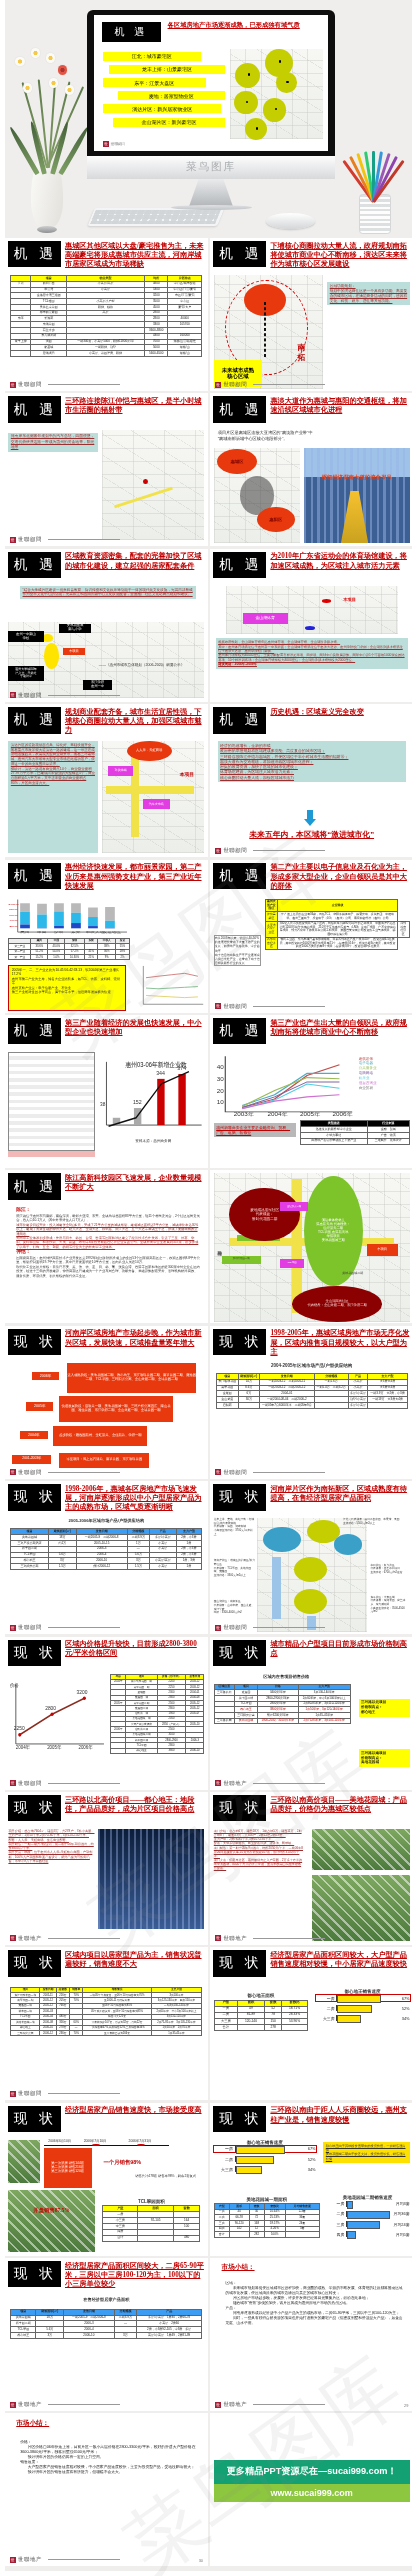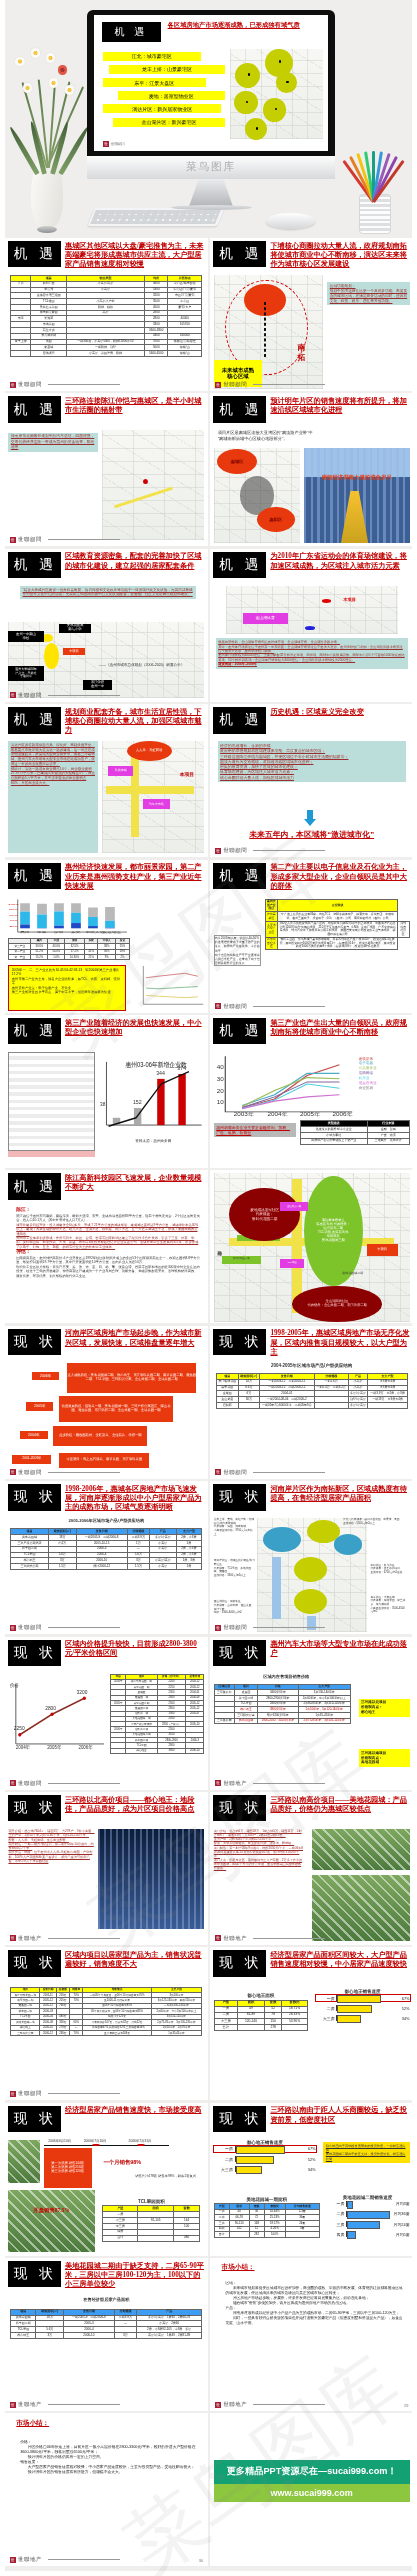--- a/index.html
+++ b/index.html
@@ -157,21 +157,21 @@
         <div class="pencil" style="background: rgb(155, 89, 182); transform: rotate(18deg);"></div>
         <div class="pencil" style="background: rgb(142, 68, 173); transform: rotate(27deg);"></div>
         <div class="pencil" style="background: rgb(192, 57, 43); transform: rotate(36deg);"></div>
       </div>
   </div>
 
   <div class="grid" id="grid">
       <div class="cell">
         <div class="hd">
           <div class="badge">机  遇</div>
-          <div class="ttl">惠城区其他区域以大盘/豪宅推售为主，未来高端豪宅将形成惠城市供应主流，大户型居家产品销售速度相对较慢</div>
+          <div class="ttl">惠城区其他区域以大盘/豪宅推售为主，未来高端豪宅将形成惠城市供应主流，河南岸城市居家区域成为市场稀缺</div>
         </div>
         <div class="ct">
           <div class="blk" style="left: 1%; top: 0%; width: 98%;">
             <table style="font-size: 3px;">
               <tbody>
                 <tr>
                   <th style="background: rgb(255, 255, 0);"></th>
                   <th style="background: rgb(255, 255, 0);">项目</th>
                   <th style="background: rgb(255, 255, 0);">物业类型</th>
                   <th style="background: rgb(255, 255, 0);">均价</th>
@@ -321,21 +321,21 @@
         </div>
         <div class="lg">
           <div class="lgsq">世</div>
           <div class="lgnm">世聯顧問</div>
           <div class="lgline"></div>
         </div>
       </div>
       <div class="cell">
         <div class="hd">
           <div class="badge">机  遇</div>
-          <div class="ttl">预计明年片区的销售速度将有所提升，将加速沿线区域城市化进程</div>
+          <div class="ttl">惠淡大道作为惠城与惠阳的交通枢纽，将加速沿线区域城市化进程</div>
         </div>
         <div class="ct">
           <div class="blk txt" style="left: 2%; top: 0%; width: 96%; font-size: 4.2px; color: rgb(51, 51, 51);">
             <div class="tl">项目片区是惠城区连接大亚湾区的“惠淡路产业带”中</div>
             <div class="tl">“惠城南部新城中心区核心地段部分”。</div>
           </div>
           <div class="blk mapbg" style="left: 0%; top: 15%; width: 44%; height: 84%;">
             <div class="absit" style="left: 4%; top: 2%; width: 46%; height: 26%; border-radius: 50%; background: rgb(232, 56, 13); font-size: 4.2px; color: rgb(122, 0, 0); display: flex; align-items: center; justify-content: center; text-align: center; line-height: 1.2; font-weight: bold;">惠城区</div>
             <div class="absit" style="left: 30%; top: 30%; width: 40%; height: 40%; border-radius: 50%; background: rgba(60, 60, 60, 0.55);"></div>
             <div class="absit" style="left: 50%; top: 62%; width: 44%; height: 26%; border-radius: 50%; background: rgb(232, 56, 13); font-size: 4.2px; color: rgb(122, 0, 0); display: flex; align-items: center; justify-content: center; text-align: center; line-height: 1.2; font-weight: bold;">惠阳区</div>
@@ -1050,21 +1050,21 @@
         </div>
         <div class="lg">
           <div class="lgsq">世</div>
           <div class="lgnm">世聯顧問</div>
           <div class="lgline"></div>
         </div>
       </div>
       <div class="cell">
         <div class="hd">
           <div class="badge">现  状</div>
-          <div class="ttl">惠州汽车大市场等大型专业市场在此成功落户</div>
+          <div class="ttl">城市精品小户型项目目前形成市场价格制高点</div>
         </div>
         <div class="ct">
           <div class="blk txt" style="left: 4%; top: 0%; width: 66%; font-size: 4.2px; color: rgb(51, 51, 51); font-weight: bold; text-align: center;">
             <div class="tl">区域内在售项目销售价格</div>
           </div>
           <div class="blk" style="left: 0%; top: 9%; width: 70%;">
             <table style="font-size: 2.9px;">
               <tbody>
                 <tr>
                   <th style="background: rgb(61, 157, 243);">区域位置</th>
@@ -1391,21 +1391,21 @@
                   <td>480</td>
                 </tr>
               </tbody>
             </table>
           </div>
         </div>
       </div>
       <div class="cell">
         <div class="hd">
           <div class="badge">现  状</div>
-          <div class="ttl">三环路以南由于距人人乐商圈较远，缺乏投资前景，低密度社区</div>
+          <div class="ttl">三环路以南由于距人人乐商圈较远，惠州支柱产业是，销售速度较慢</div>
         </div>
         <div class="ct">
           <div class="blk" style="left: 0%; top: 0%; width: 52%;">
             <div class="tcap">都心地王销售速度</div>
             <div class="hbararea">
               <div class="hbrow" style="outline: rgb(204, 0, 0) solid 0.9px;">
                 <div class="hbl">一房</div>
                 <div class="hbtrack">
                   <div class="hbar" style="width: 67%; background: rgb(255, 225, 0); border: 0.3px solid rgb(85, 85, 85);"></div>
                 </div>
@@ -1511,21 +1511,21 @@
                 </div>
                 <div class="hbv">月均5套</div>
               </div>
             </div>
           </div>
         </div>
       </div>
       <div class="cell">
         <div class="hd">
           <div class="badge">现  状</div>
-          <div class="ttl">美地花园城二期由于缺乏支持，二房65-90平米，三房以中三房100-120为主，100以下的小三房单位较少</div>
+          <div class="ttl">经济型居家产品面积区间较大，二房65-90平米，三房以中三房100-120为主，100以下的小三房单位较少</div>
         </div>
         <div class="ct">
           <div class="blk txt" style="left: 0%; top: 2%; width: 100%; font-size: 4.2px; color: rgb(51, 51, 51); font-weight: bold; text-align: center;">
             <div class="tl">在售经济型居家产品面积</div>
           </div>
           <div class="blk" style="left: 1%; top: 12%; width: 98%;">
             <table style="font-size: 3px;">
               <tbody>
                 <tr>
                   <th style="background: rgb(61, 157, 243);">项目</th>

